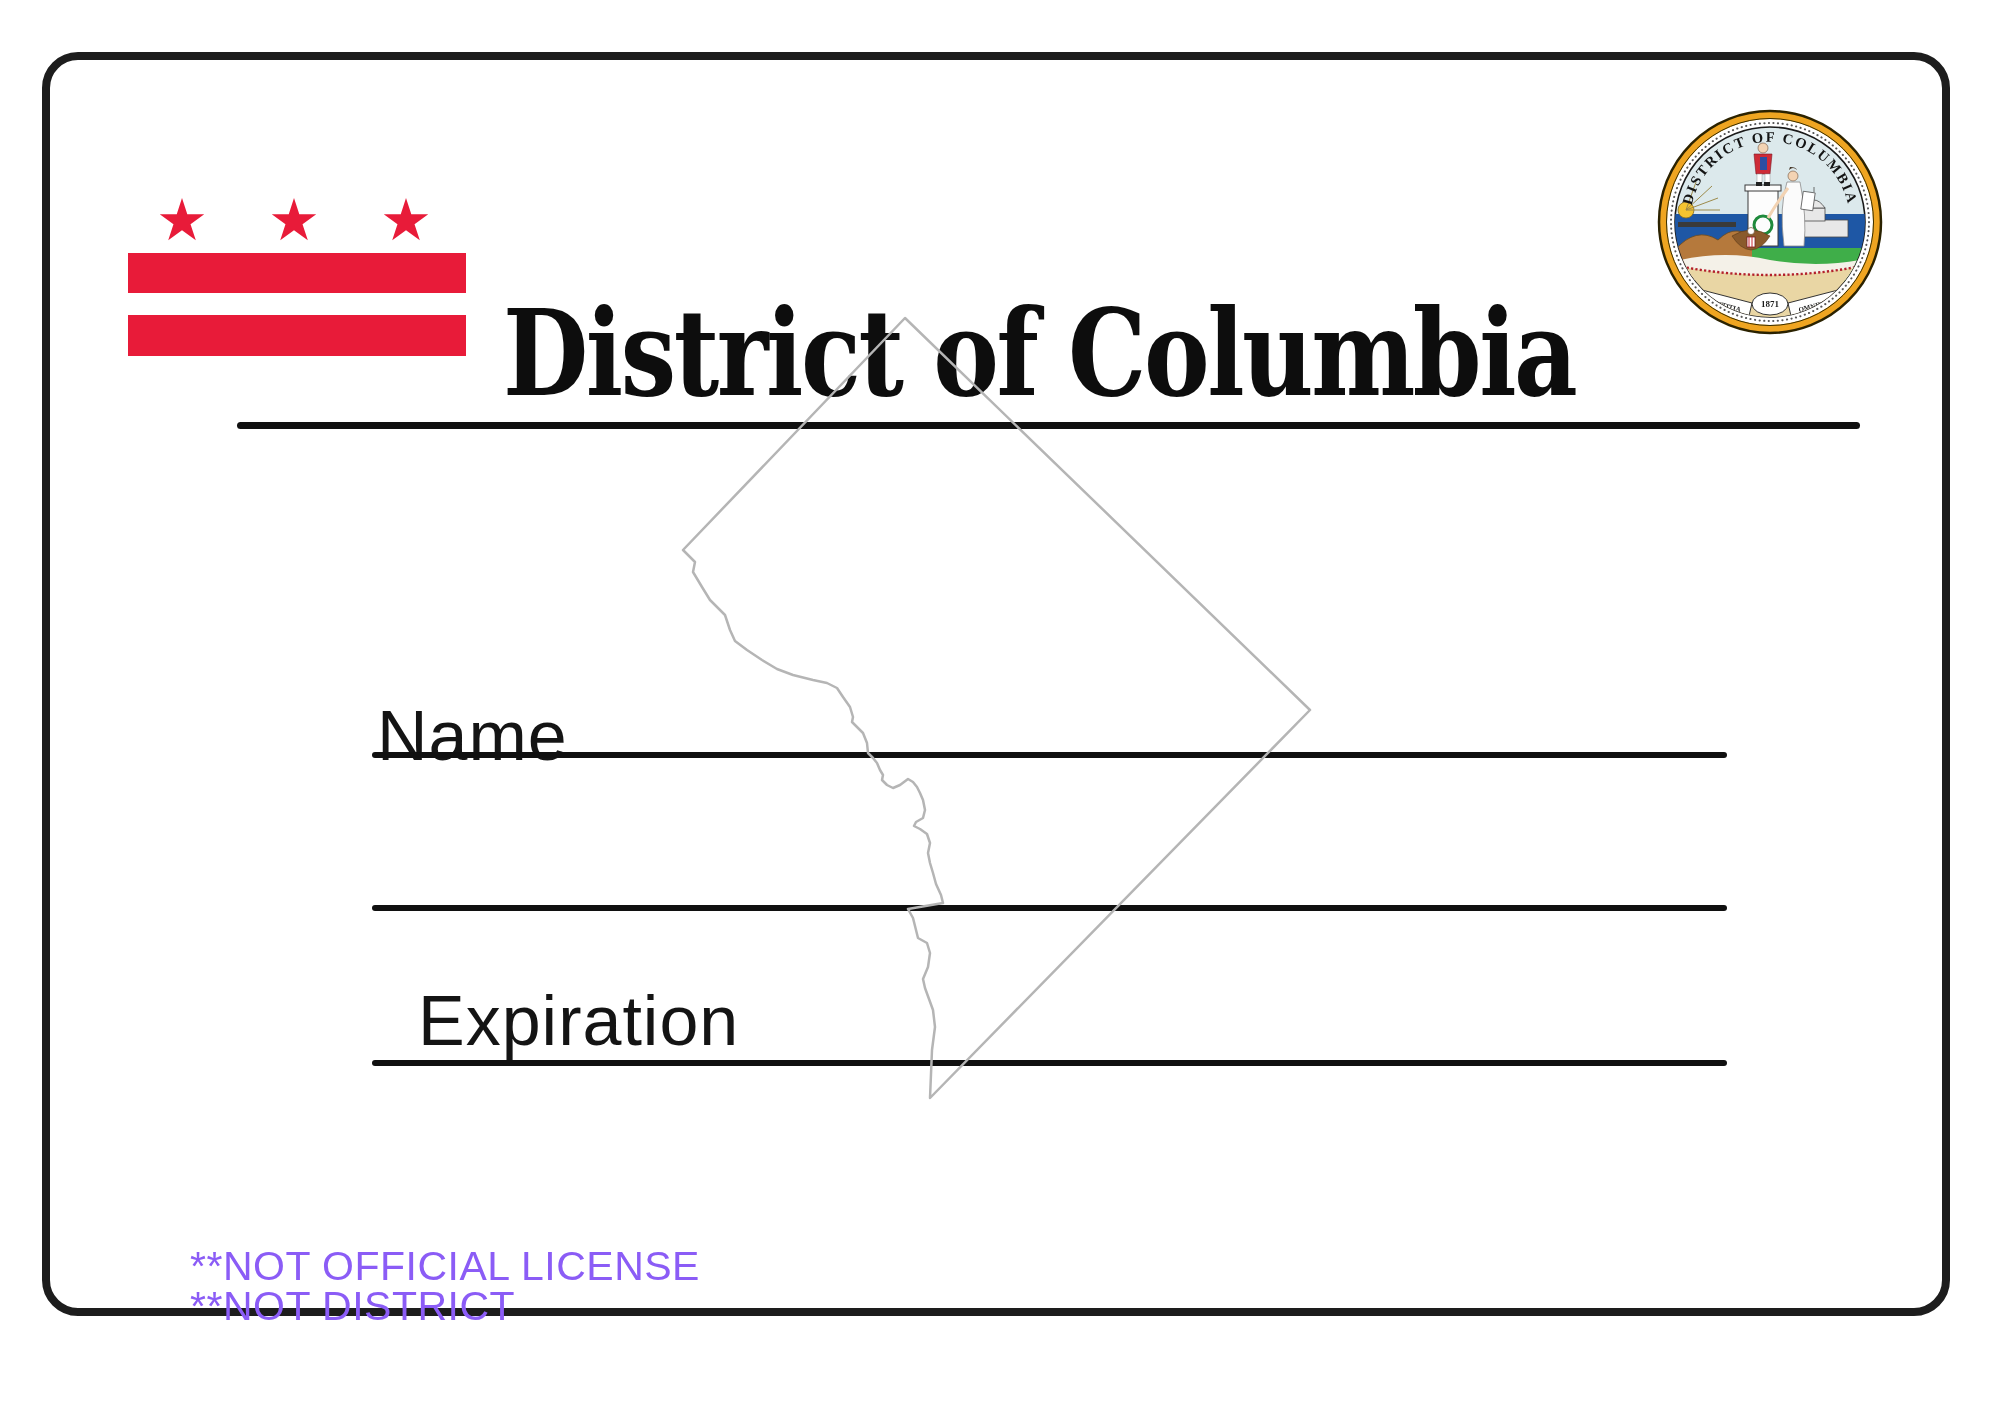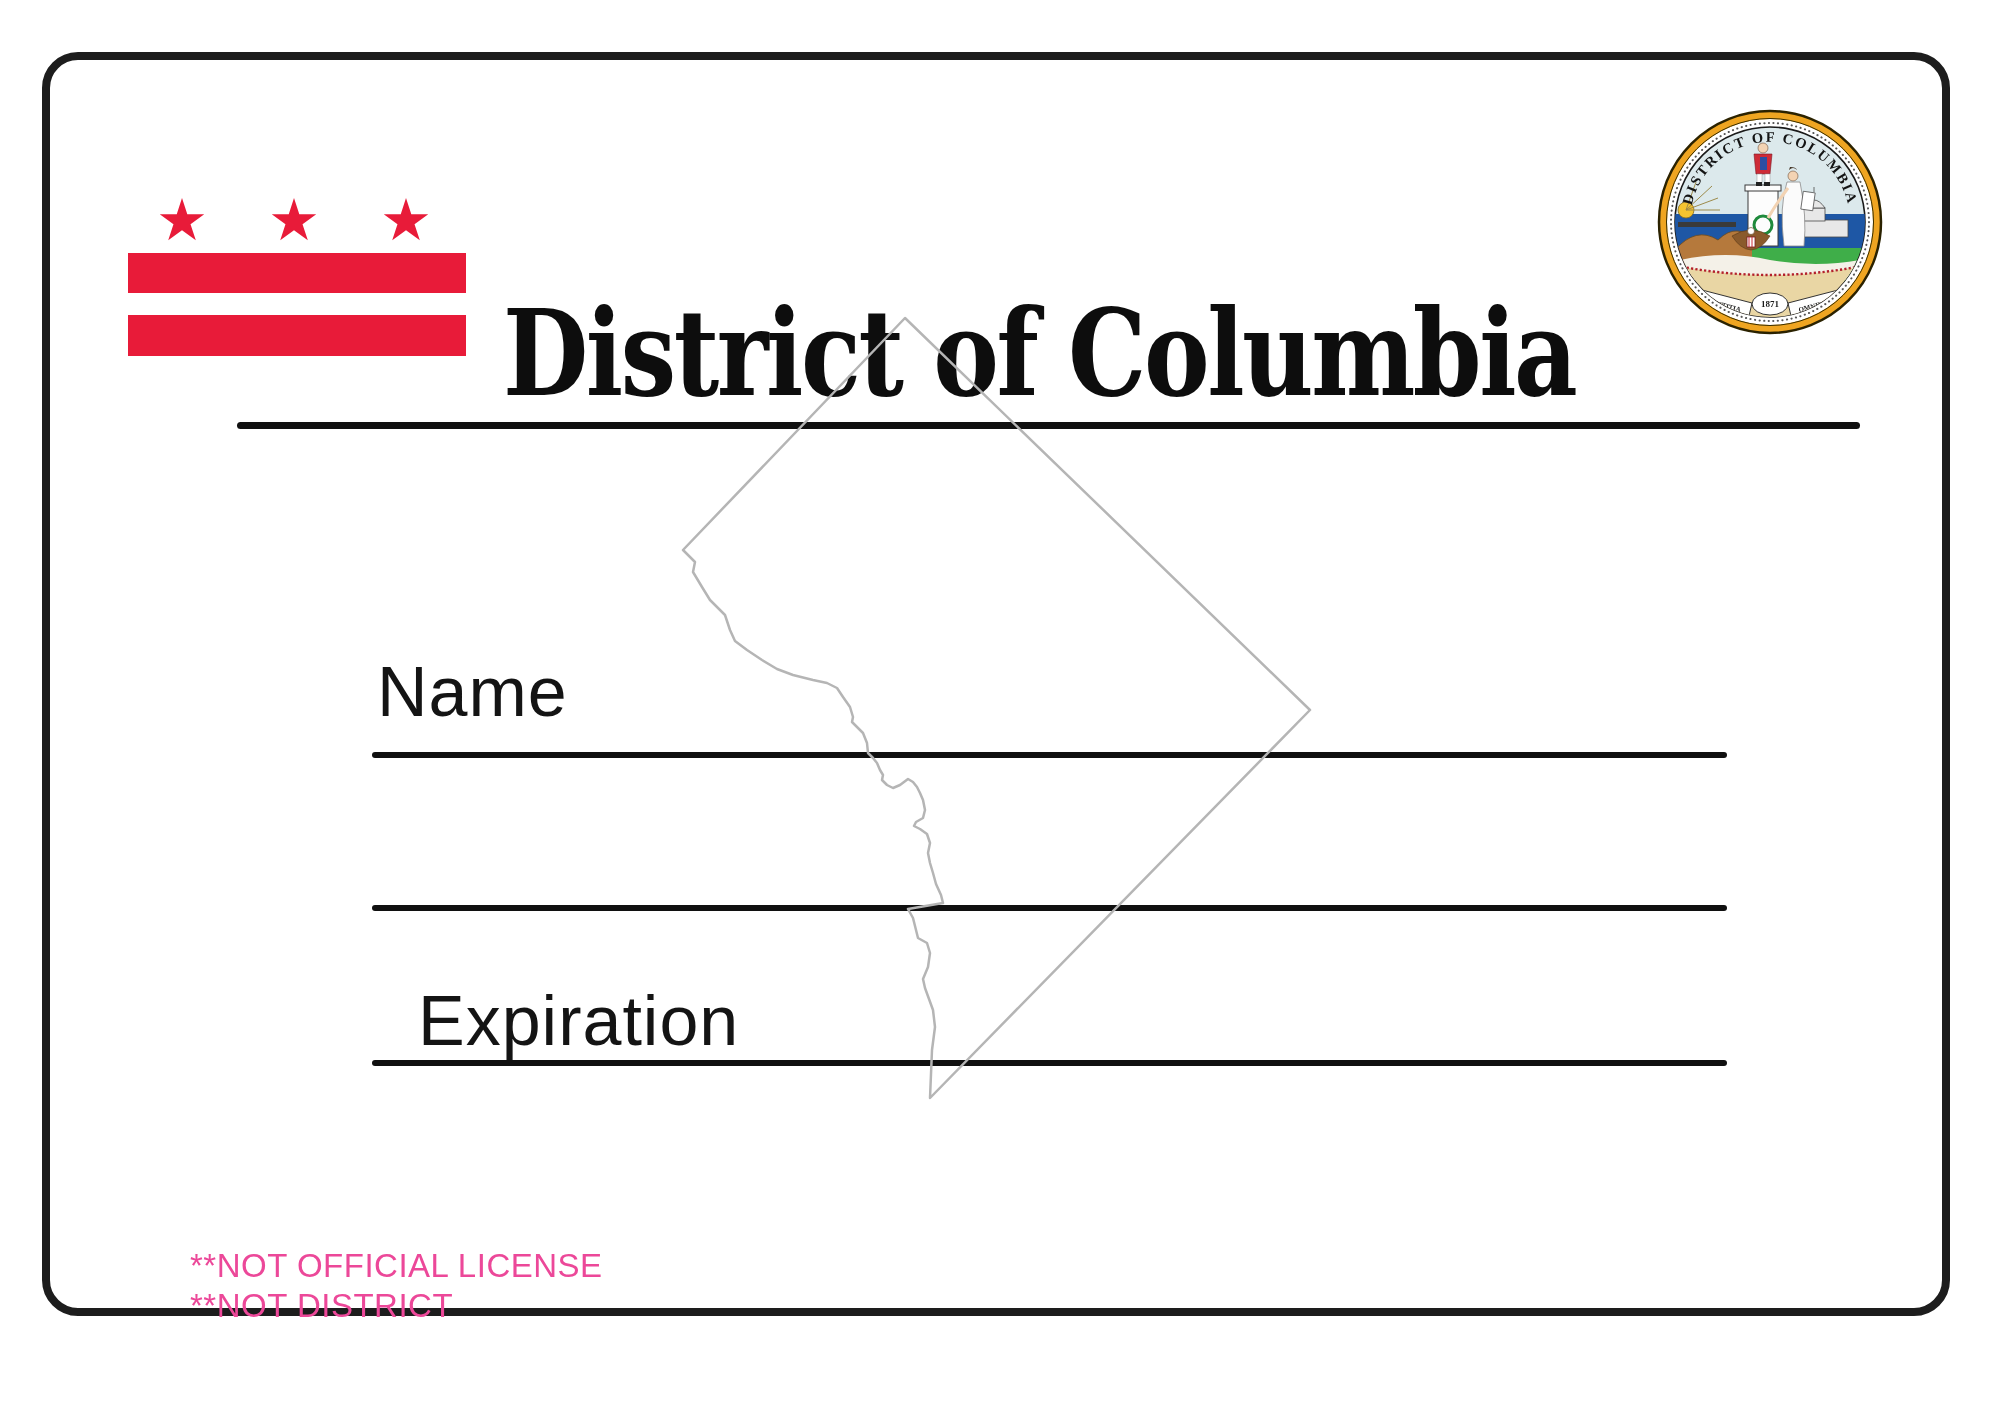--- a/index.html
+++ b/index.html
@@ -30,32 +30,32 @@
     position:absolute;left:187px;top:362px;width:1623px;height:7px;background:#101010;border-radius:4px;
   }
   
   .map-watermark{position:absolute;left:0;top:0;width:2000px;height:1414px;pointer-events:none;}
   .seal{position:absolute;left:1656px;top:108px;width:228px;height:228px;}
   
   .field-label{
     position:absolute;left:327px;font-size:70px;line-height:1;color:#141414;
     letter-spacing:1px;white-space:nowrap;
   }
-  .label-name{top:597px;}
+  .label-name{top:641px;}
   .label-license{top:771px;}
   .label-expiration{top:926px;margin-left:41px;}
   .field-line{
     position:absolute;left:322px;width:1355px;height:6px;background:#101010;border-radius:3px;
   }
   .line-name{top:692px;}
   .line-license{top:845px;}
   .line-expiration{top:1000px;}
   
   .disclaimer{
-    position:absolute;left:140px;top:1186px;font-size:33px;line-height:40px;color:#ec4899;
+    position:absolute;left:140px;top:1186px;font-size:41px;line-height:40px;color:#8b5cf6;
     letter-spacing:0.5px;
   }
 </style>
 </head>
 <body>
 
 <div class="screen">
   <div class="card">
 
     <div>

